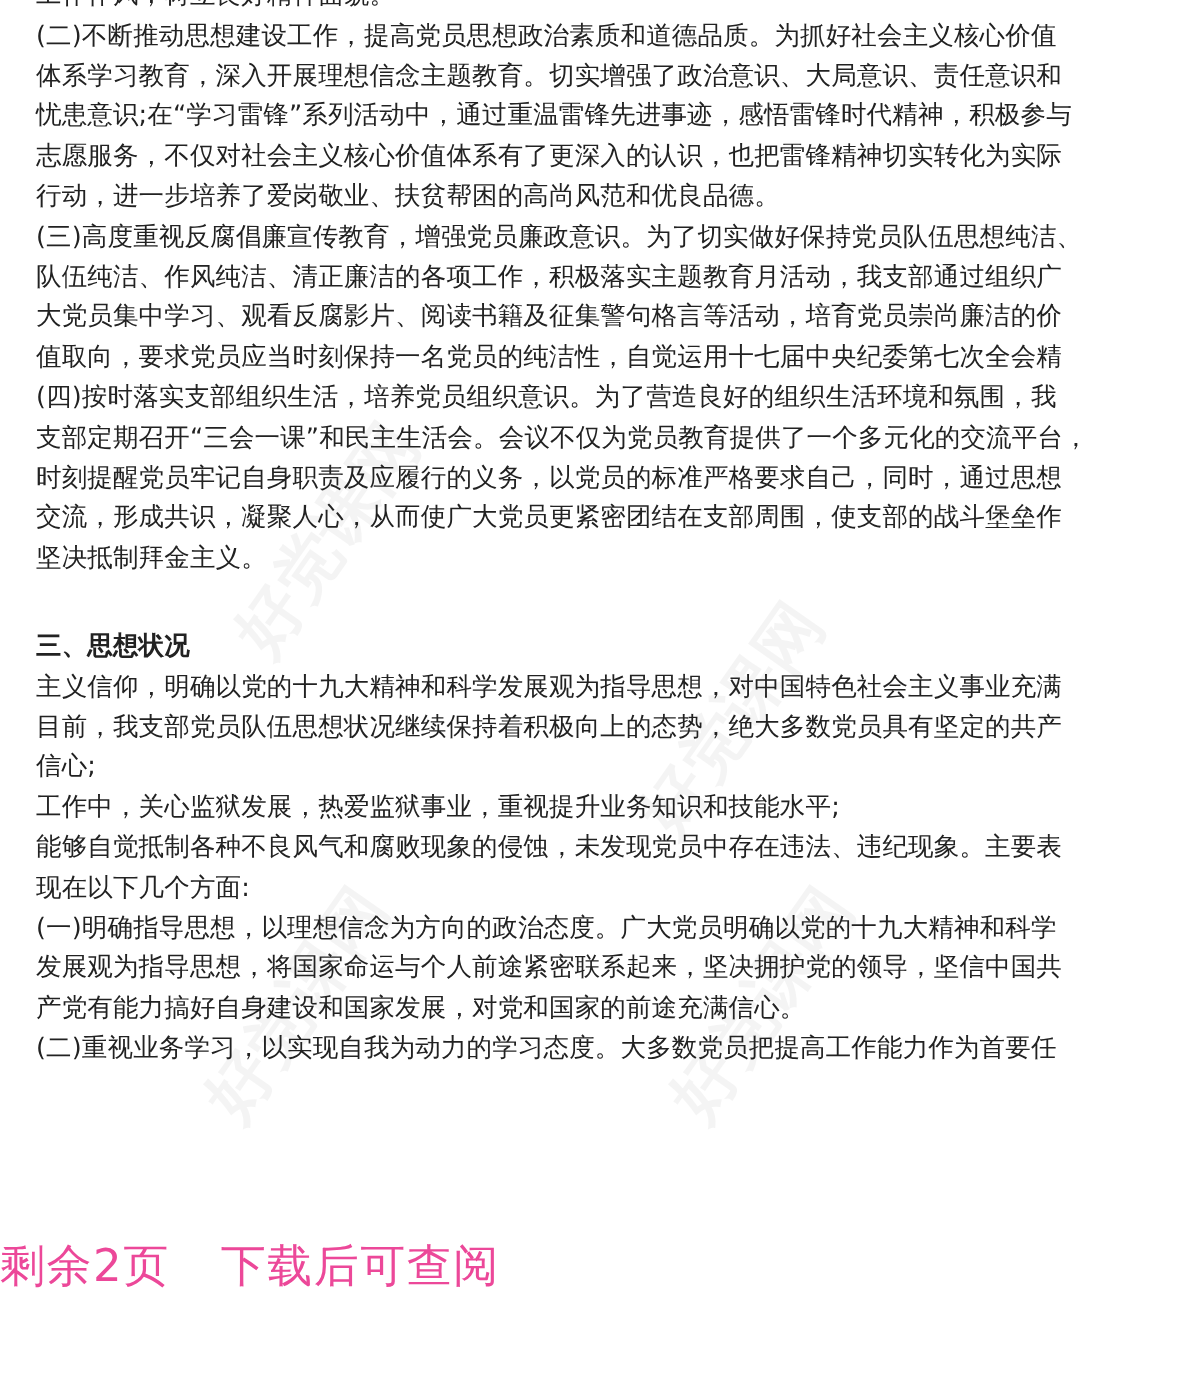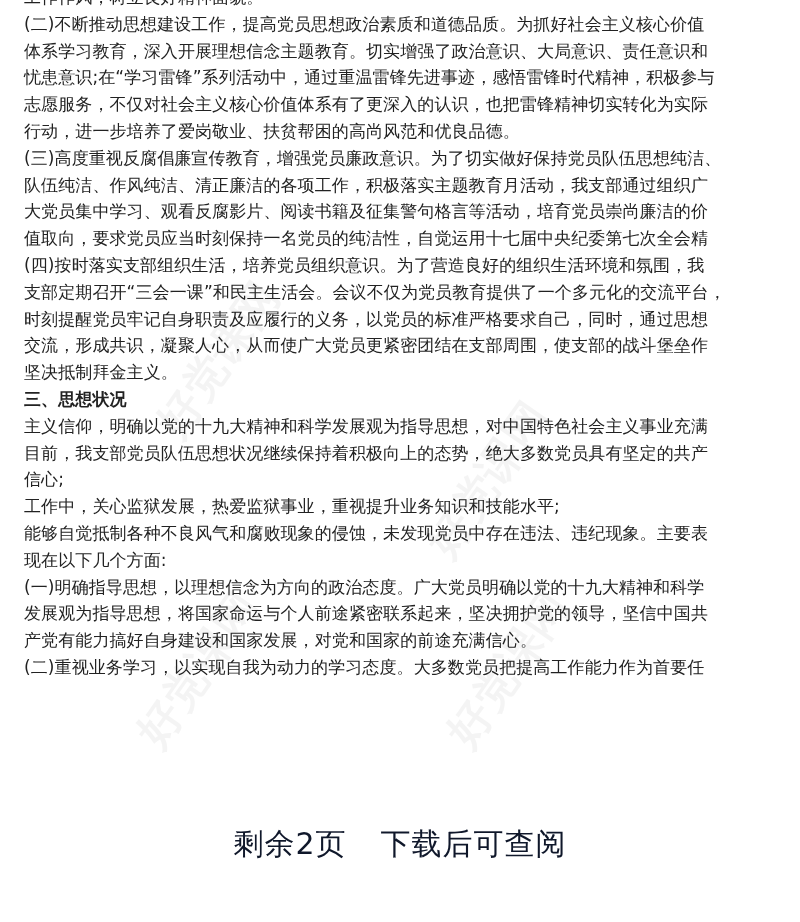--- a/index.html
+++ b/index.html
@@ -1,26 +1,26 @@
 <!DOCTYPE html>
 <html><head>
 <meta charset="utf-8">
 <style>
   html, body { margin: 0; padding: 0; background: #ffffff; }
   body { width: 800px; height: 922px; position: relative; overflow: hidden;
          font-family: "DejaVu Sans", "Liberation Sans", sans-serif; color: #222222; }
   .page { position: absolute; left: 0; top: 0; width: 800px; height: 922px; }
   .content { position: absolute; left: 24px; top: -16px; width: 760px; }
   .line { font-size: 17px; line-height: 26.8px; height: 26.8px; white-space: nowrap; letter-spacing: 0.1px; }
-  .heading { font-weight: bold; }
+  .heading { font-weight: bold; margin-top: 32px; }
   .partial { color: #222; }
   .watermark { position: absolute; color: rgba(0,0,0,0.045); font-size: 44px; transform: rotate(-55deg);
                white-space: nowrap; pointer-events: none; font-weight: bold; }
-  .footer { position: absolute; left: 0; top: 824px; width: 800px; text-align: center;
-            font-size: 30px; color: #0f172a; letter-spacing: 1px; }
+  .footer { position: absolute; left: 0; top: 824px; width: 800px; 
+            font-size: 30px; color: #ec4899; letter-spacing: 1px; }
   .footer span { display: inline-block; }
   .footer .gap { width: 34px; }
 </style>
 </head>
 <body>
 
 <div class="page">
 
   <div class="watermark" style="left:130px; top:330px;">好党课网</div>
   <div class="watermark" style="left:400px; top:450px;">好党课网</div>

